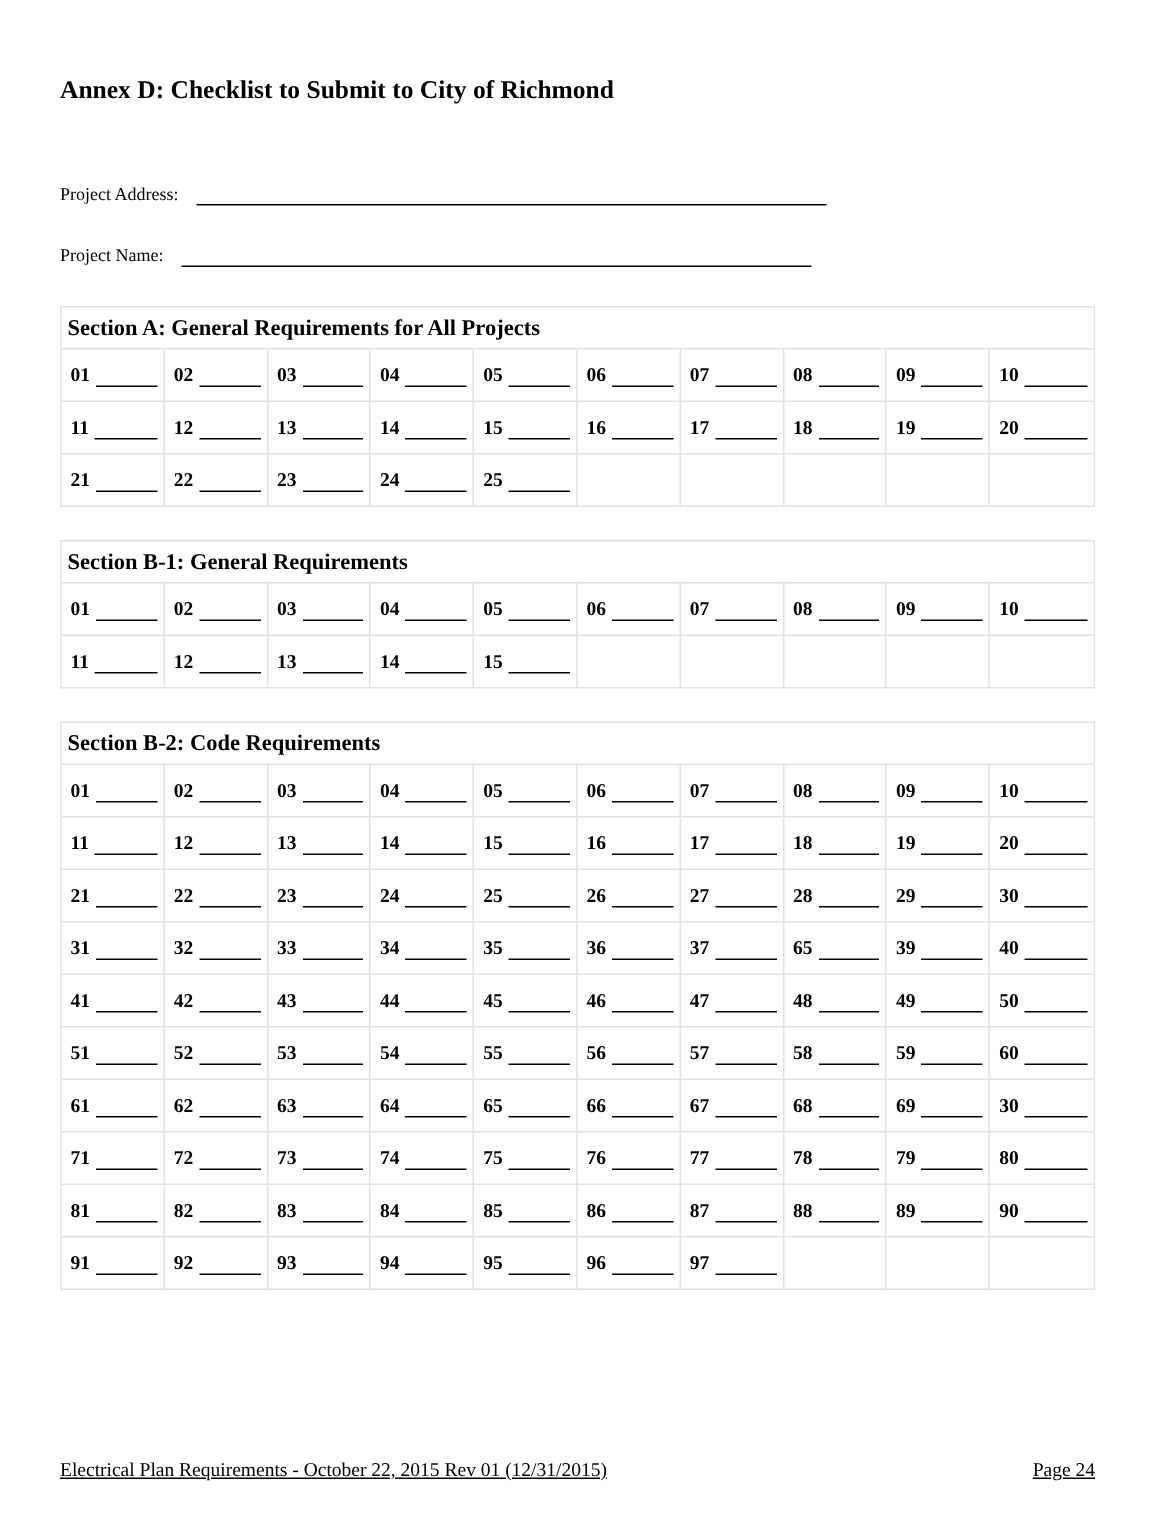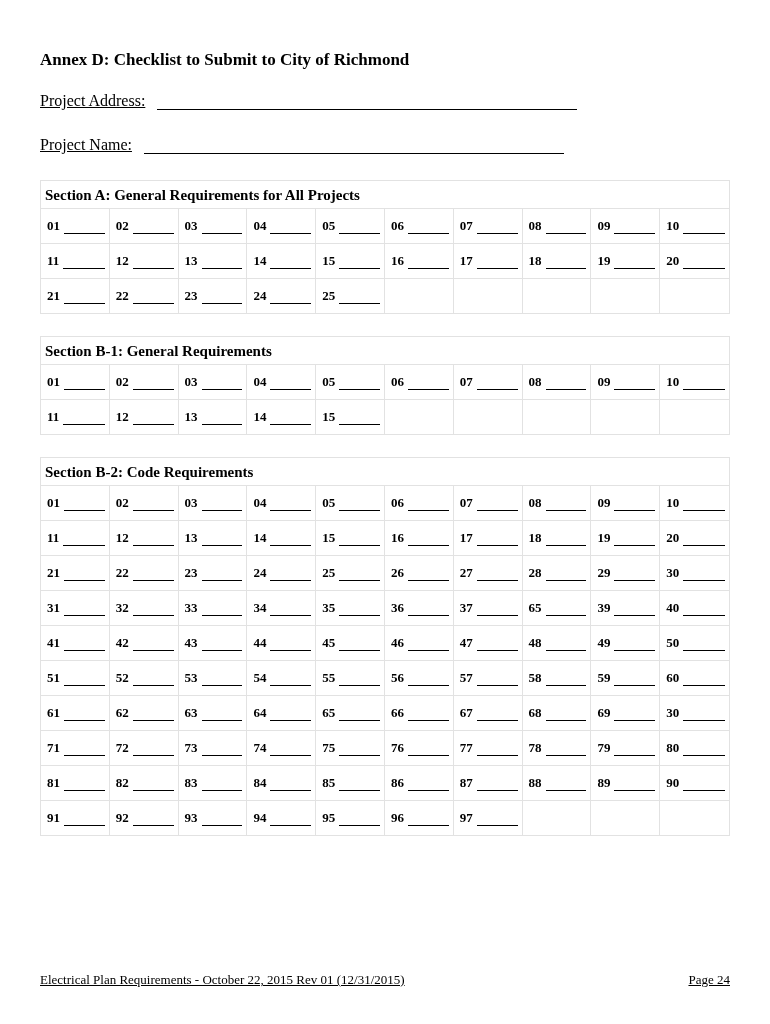--- a/index.html
+++ b/index.html
@@ -7,28 +7,27 @@
     font-family: "Times New Roman", Times, serif;
     background: #ffffff;
     width: 770px;
     height: 1024px;
     position: relative;
     padding: 50px 40px 0 40px;
   }
   .title {
     font-size: 17px;
     font-weight: bold;
-    margin-bottom: 22px;
+    margin-bottom: 52px;
   }
   .field-row {
     display: flex;
     align-items: flex-end;
     margin-bottom: 26px;
-    font-size: 16px;
-    text-decoration: underline;
+    font-size: 12px;
   }
   .field-label { white-space: nowrap; }
   .field-line {
     border-bottom: 1px solid #000;
     height: 14px;
     margin-left: 12px;
     width: 420px;
   }
   .section-wrap {
     border: 1px solid #e2e2e2;

